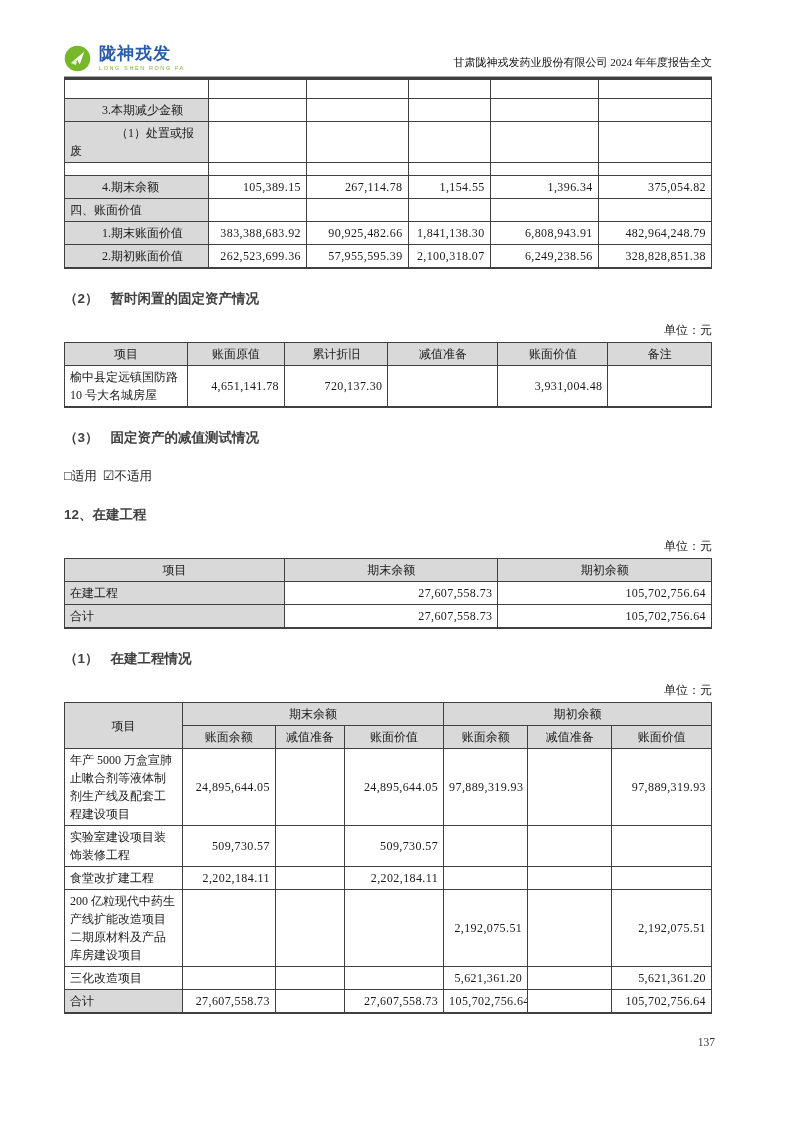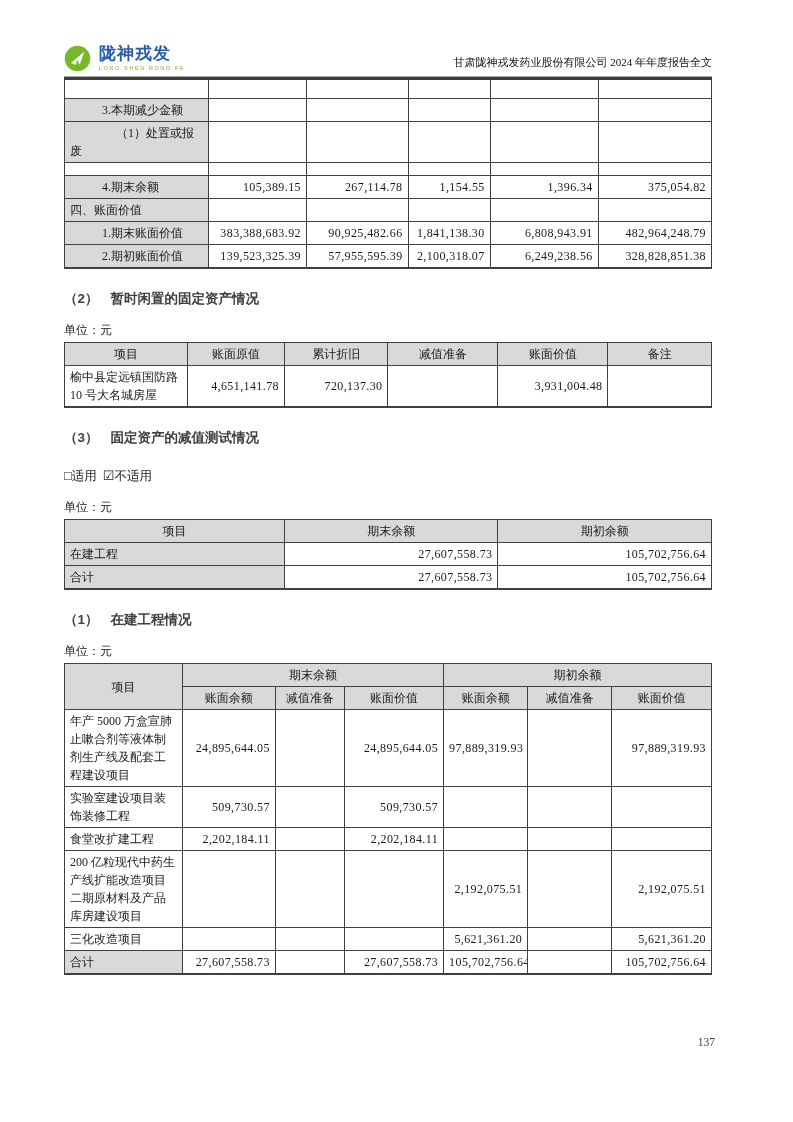--- a/index.html
+++ b/index.html
@@ -52,21 +52,21 @@
   
   .t12 td.c-label { background:#d9d9d9; }
   .t12 td { height:23px; }
 
   
   .sec-h {
     font-family:"Liberation Sans","DejaVu Sans",sans-serif;
     font-weight:bold; font-size:13.5px; color:#404040; margin-top:21px;
   }
   .sec-h .num { margin-right:12px; }
-  .unit { font-size:12px; margin-top:14px; margin-bottom:3px; }
+  .unit { text-align:right; font-size:12px; margin-top:14px; margin-bottom:3px; }
   .applicability { font-size:12.5px; margin-top:21px; }
   .applicability .box { font-size:13px; }
   .applicability .opt2 { margin-left:6px; }
   .pageno { position:absolute; top:1036px; right:78px; font-size:11.5px; color:#3a3a3a; }
 </style>
 </head>
 <body>
 
 <div class="page">
   <div class="content">
@@ -150,21 +150,21 @@
           <tr>
             <td class="c-label ind-1">1.期末账面价值</td>
             <td class="c-num">383,388,683.92</td>
             <td class="c-num">90,925,482.66</td>
             <td class="c-num">1,841,138.30</td>
             <td class="c-num">6,808,943.91</td>
             <td class="c-num">482,964,248.79</td>
           </tr>
           <tr>
             <td class="c-label ind-1">2.期初账面价值</td>
-            <td class="c-num">139,523,325.39</td>
+            <td class="c-num">262,523,699.36</td>
             <td class="c-num">57,955,595.39</td>
             <td class="c-num">2,100,318.07</td>
             <td class="c-num">6,249,238.56</td>
             <td class="c-num">328,828,851.38</td>
           </tr>
         </tbody>
     </table>
 
     <div class="sec-h">
       <span class="num">（2）</span><span>暂时闲置的固定资产情况</span>
@@ -201,20 +201,23 @@
         </tbody>
     </table>
 
     <div class="sec-h">
       <span class="num">（3）</span><span>固定资产的减值测试情况</span>
     </div>
     <div class="applicability">
       <span class="box">□</span><span>适用</span><span class="box opt2">☑</span><span>不适用</span>
     </div>
 
+    <div class="sec-h">
+      <span>12、在建工程</span>
+    </div>
     <div class="unit">单位：元</div>
     <table class="doc t12">
       <colgroup>
         <col style="width:34%">
           <col style="width:33%">
           <col style="width:33%">
       </colgroup>
       <thead>
         <tr>
           <th>项目</th>

